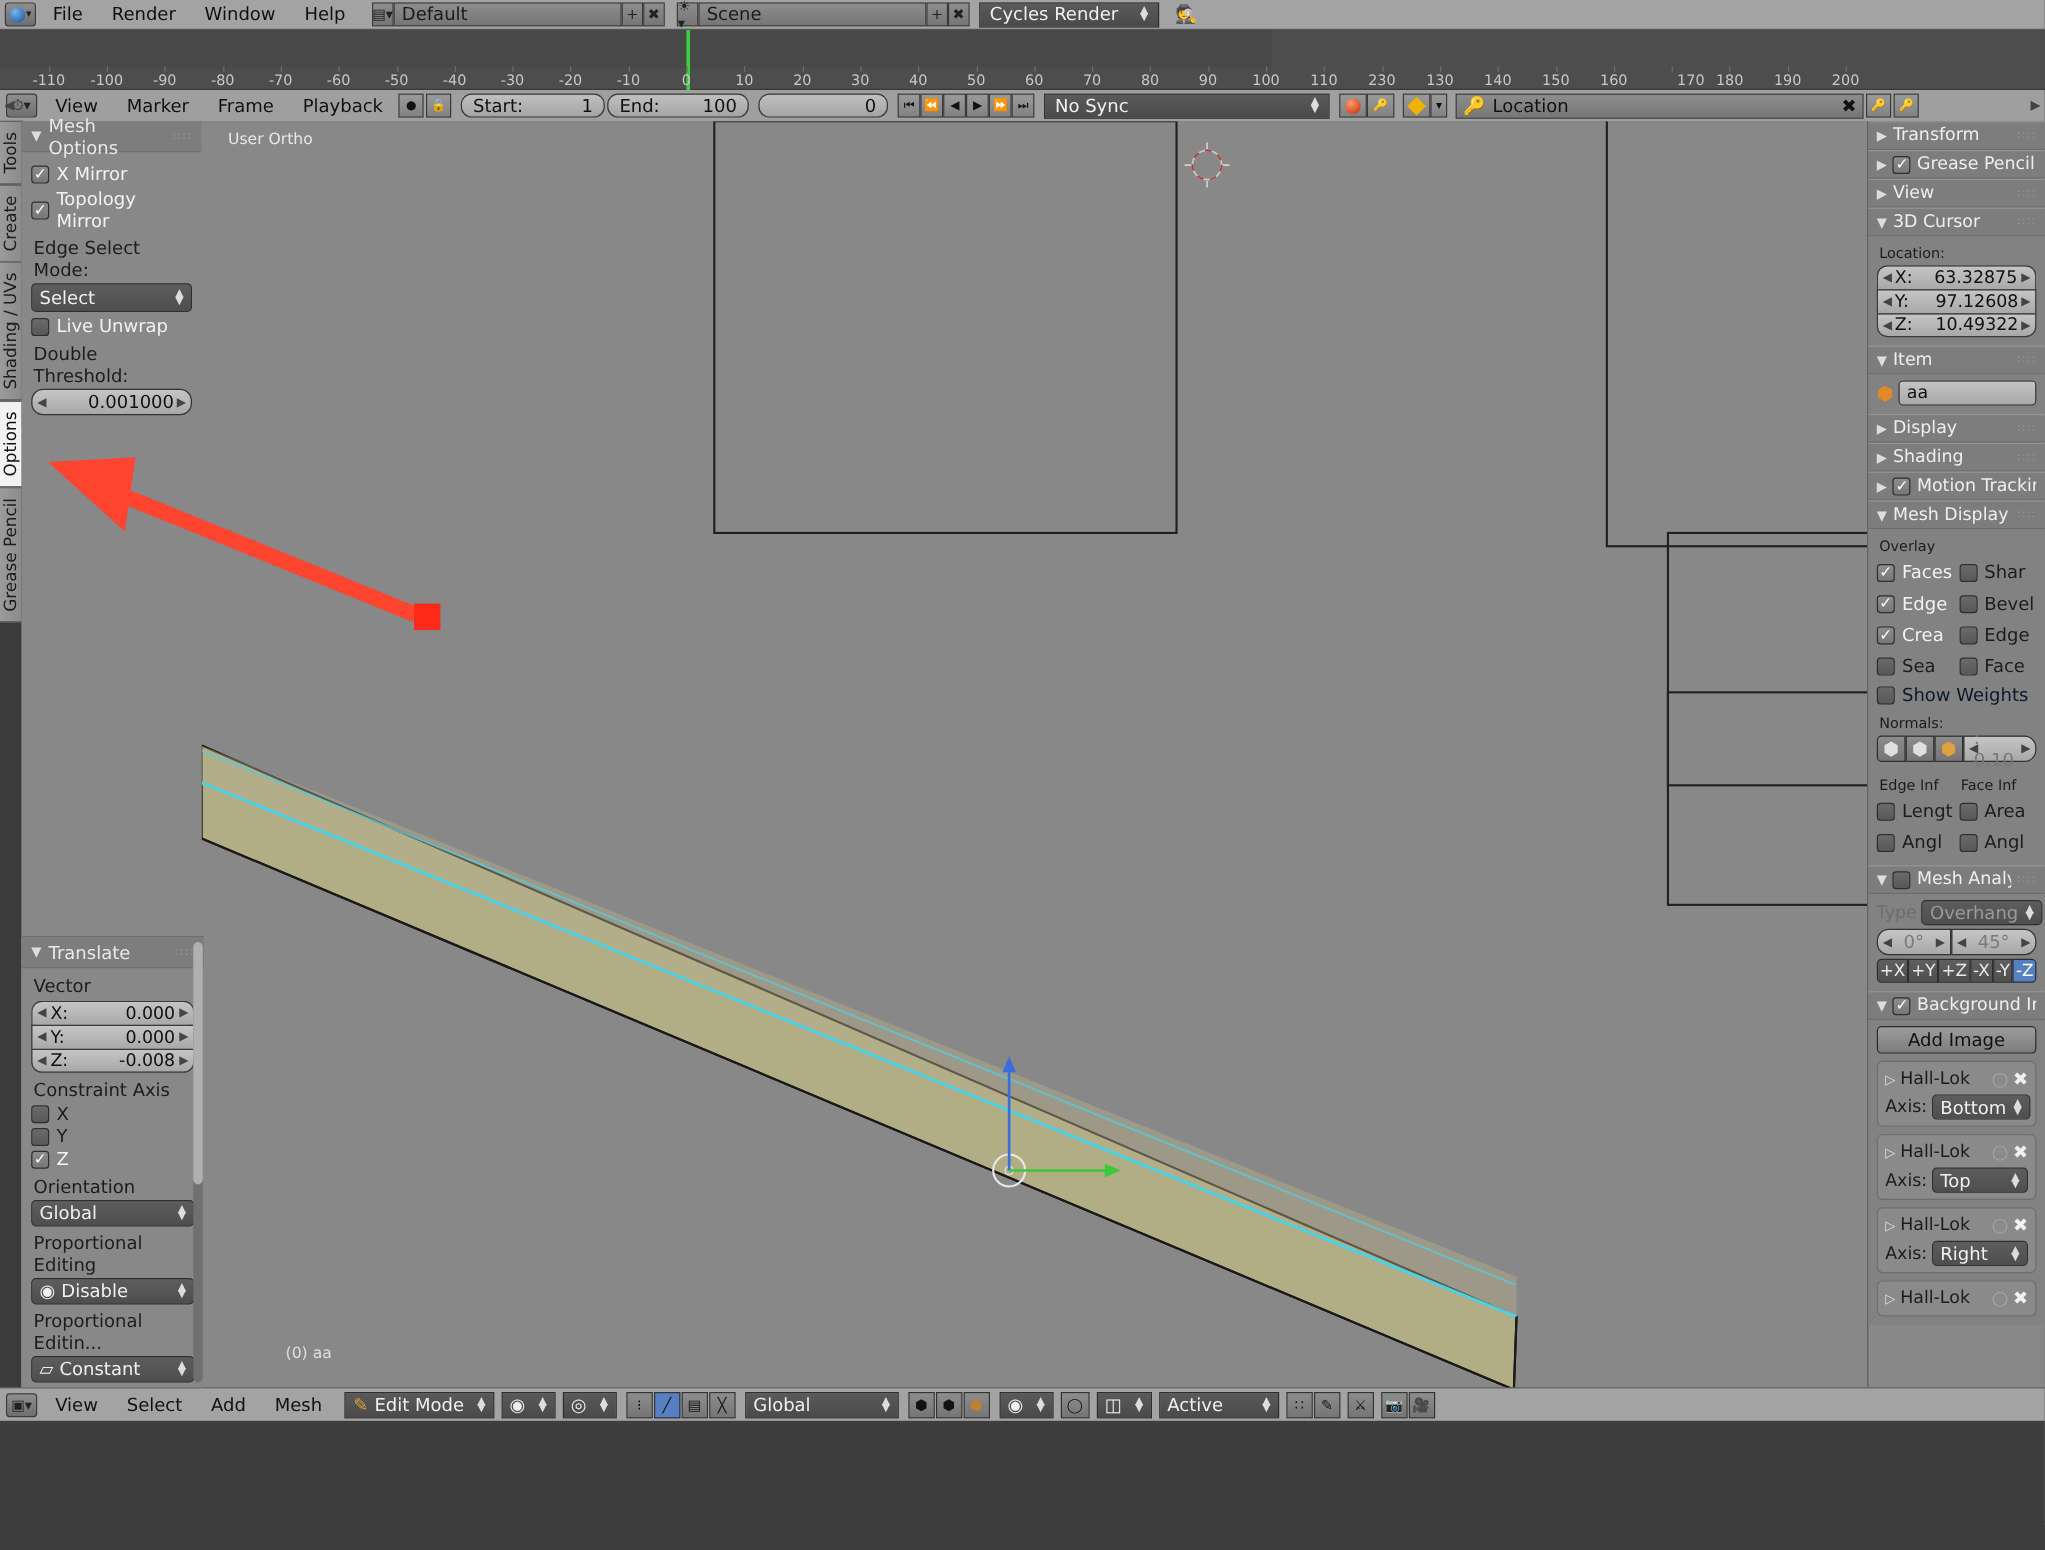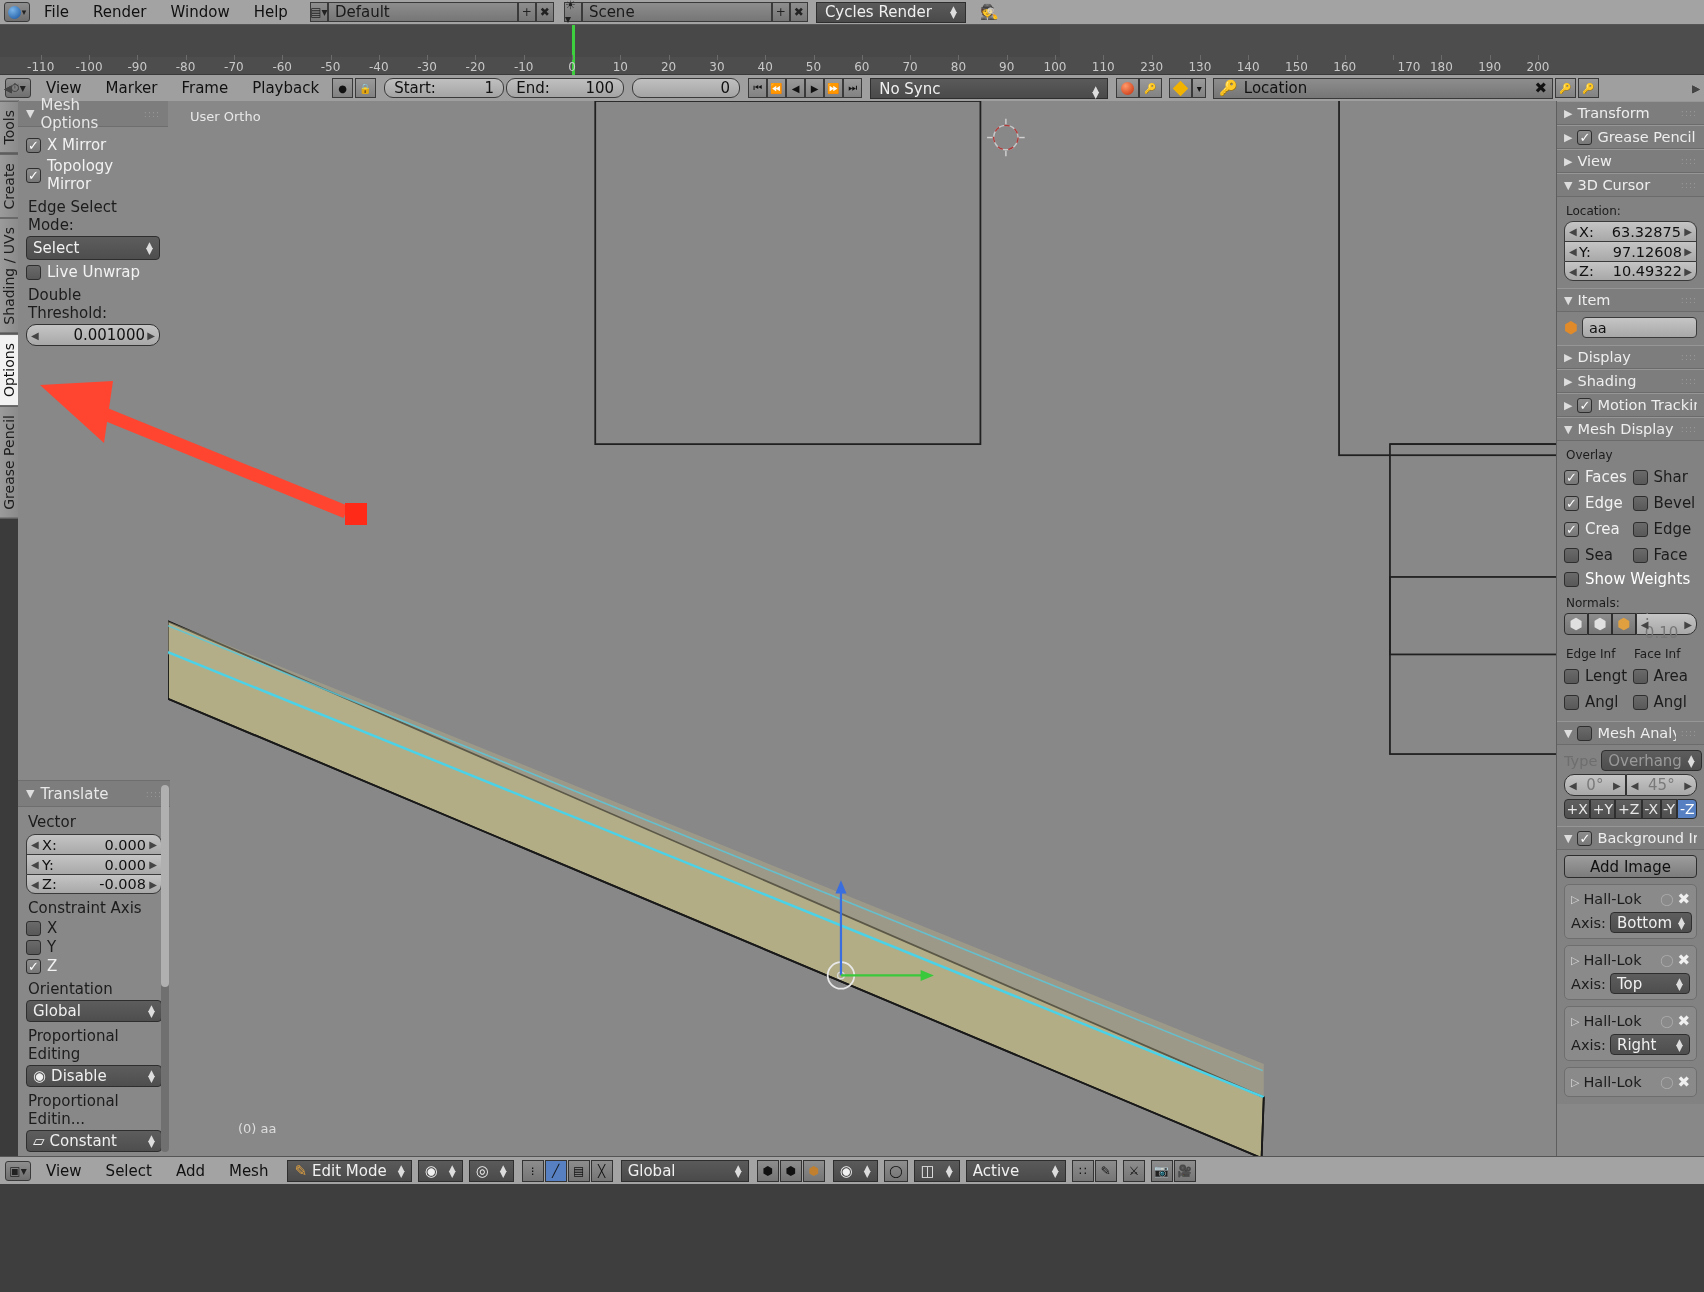--- a/index.html
+++ b/index.html
@@ -334,21 +334,21 @@
     <span class="arrow-r">▶</span>
   </div>
   <div class="row" style="margin-left:6px;">
     <div class="nav-b">⏮</div>
     <div class="nav-b">⏪</div>
     <div class="nav-b">◀</div>
     <div class="nav-b">▶</div>
     <div class="nav-b">⏩</div>
     <div class="nav-b">⏭</div>
   </div>
-  <div class="sync" style="margin-left:6px;justify-content:space-between;align-items:flex-end;">
+  <div class="sync" style="margin-left:6px;justify-content:space-between;">
     <span>No Sync</span>
     <span class="updown">
         <span>▲</span>
         <span>▼</span>
       </span>
   </div>
   <div class="row" style="margin-left:6px;gap:0;">
     <div class="nav-b" style="width:23px;">
         <span class="rec-dot"></span>
       </div>
@@ -645,21 +645,21 @@
           <span class="cbox"></span>
           <span style="color:#1c1c1c;">Sea</span>
         </div>
         <div class="ckrow">
           <span class="cbox"></span>
           <span style="color:#1c1c1c;">Face</span>
         </div>
       </div>
       <div class="ckrow">
         <span class="cbox"></span>
-        <span style="color:#ffffff;text-align:right;">Show Weights</span>
+        <span style="color:#0f172a;text-align:right;">Show Weights</span>
       </div>
       <div class="rlabel" style="margin-top:8px;">Normals:</div>
       <div class="row">
         <div class="normbtn" style="border-radius:4px 0 0 4px;">⬢</div>
         <div class="normbtn">⬢</div>
         <div class="normbtn" style="color:#e0a040;">⬢</div>
         <div class="light-field grow" style="height:22px;border-radius:0 10px 10px 0;justify-content:center;color:#777;">
           <span class="arrow-l">◀</span>
           <span>: 0.10</span>
           <span class="arrow-r">▶</span>

